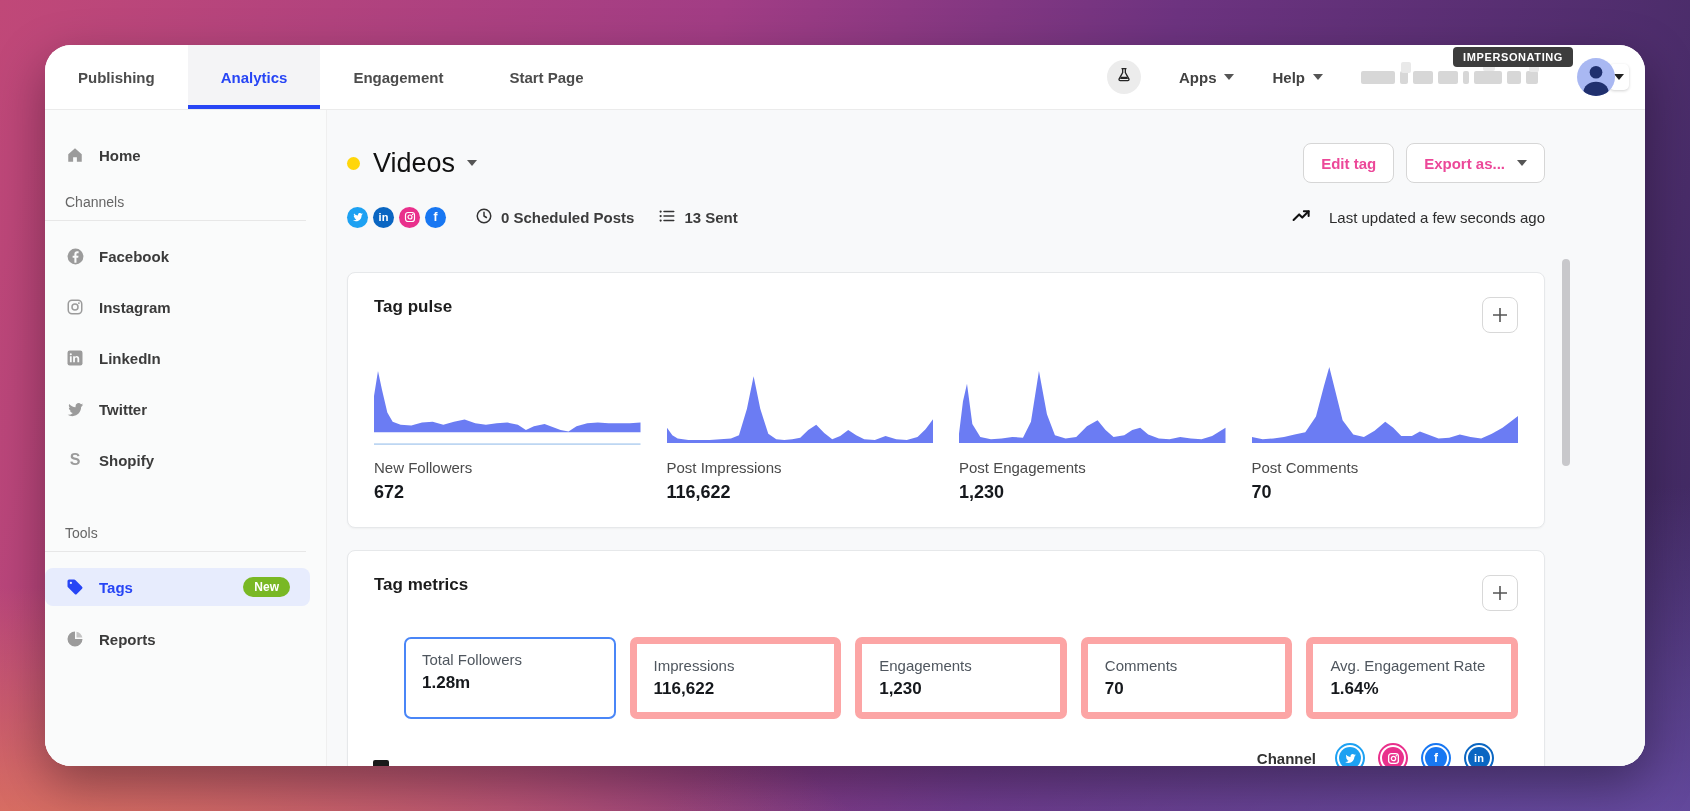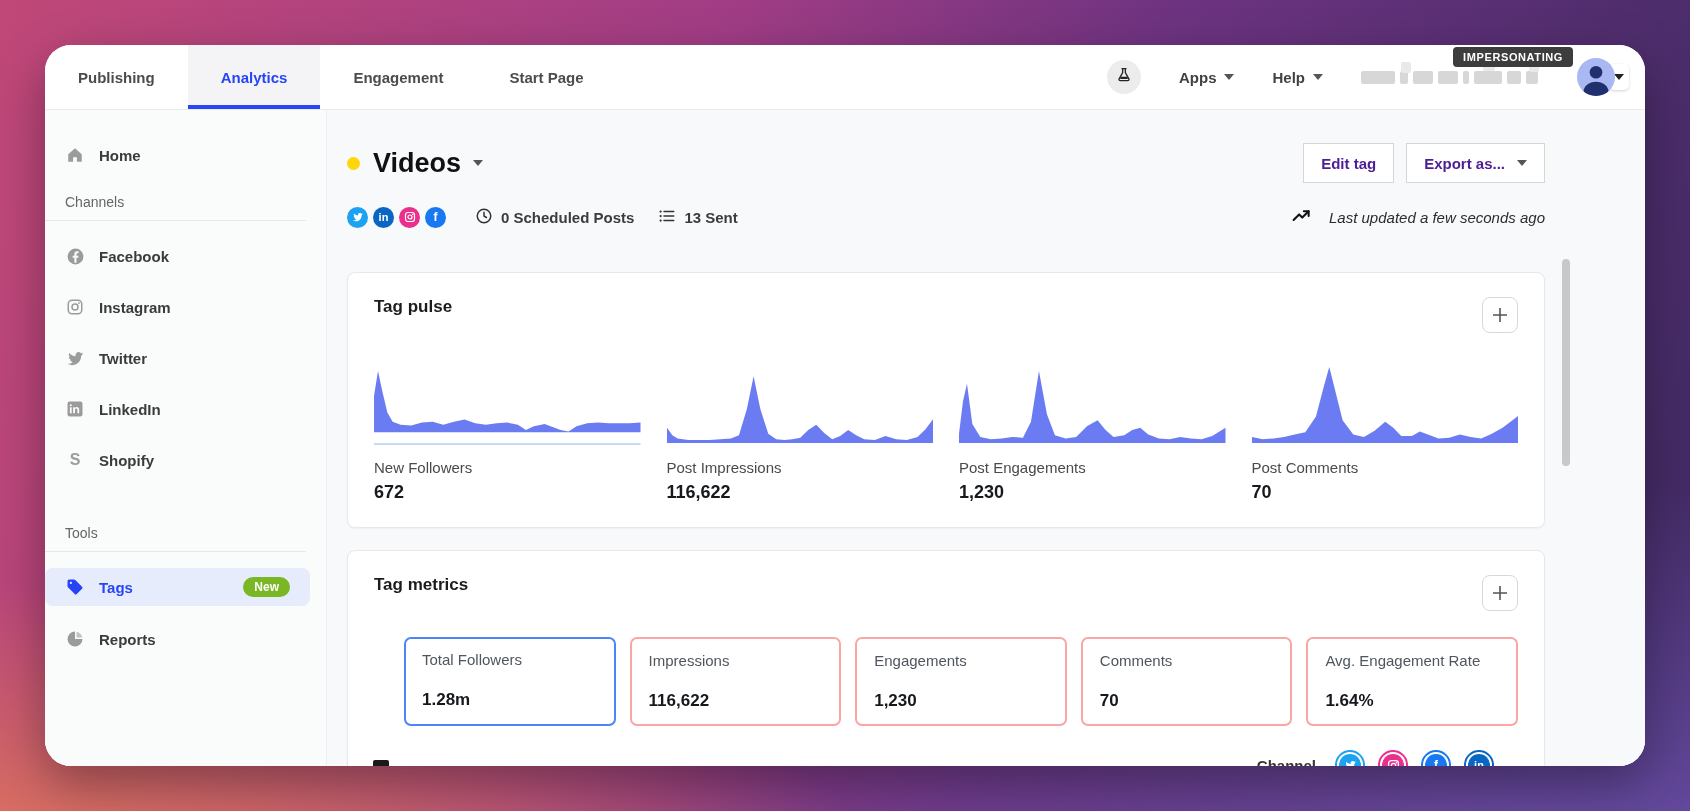--- a/index.html
+++ b/index.html
@@ -42,50 +42,50 @@
   .side-heading{font-size:14px;color:#666;padding:6px 20px 10px;border-bottom:1px solid #e7e7e7;margin:14px 20px 16px 0;padding-left:20px;}
   .side-item.tags-active{background:#e7ecfd;border-radius:8px;margin:0 16px 14px 0;padding-left:20px;color:#2745f5;}
   .new-pill{margin-left:auto;background:#79b824;color:#fff;font-size:12px;font-weight:800;padding:3px 11px;border-radius:11px;}
   .s-letter{font-weight:800;font-size:16px;color:#9b9b9b;}
 
   .main{flex:1;position:relative;overflow:hidden;padding:30px 100px 0 20px;box-sizing:border-box;background:#f8f9fa;}
 
   
   .title-row{display:flex;align-items:center;height:46px;}
   .tag-dot{width:13px;height:13px;border-radius:50%;background:#ffd60a;}
-  .page-title{font-size:27px;font-weight:700;color:#111;margin-left:13px;}
+  .page-title{font-size:27px;font-weight:400;color:#111;margin-left:13px;}
   .title-caret{margin-left:12px;}
   .spacer{flex:1;}
-  .btn{display:flex;align-items:center;gap:12px;background:#fff;border:1px solid #d6d6d6;border-radius:0;
-    height:40px;padding:0 17px;font-size:15px;font-weight:700;color:#4c1d95;cursor:pointer;box-sizing:border-box;}
+  .btn{display:flex;align-items:center;gap:12px;background:#fff;border:1px solid #d6d6d6;border-radius:8px;
+    height:40px;padding:0 17px;font-size:15px;font-weight:700;color:#ec4899;cursor:pointer;box-sizing:border-box;}
   .btn+.btn{margin-left:12px;}
   .meta-row{display:flex;align-items:center;margin-top:16px;height:30px;}
   .soc{width:21px;height:21px;border-radius:50%;display:flex;align-items:center;justify-content:center;margin-right:5px;cursor:pointer;}
   .meta-item{display:flex;align-items:center;gap:8px;font-size:15px;font-weight:700;color:#3c3c3c;margin-left:24px;}
-  .last-updated{display:flex;align-items:center;gap:18px;font-size:15px;color:#2c2c2c;font-style:italic;}
+  .last-updated{display:flex;align-items:center;gap:18px;font-size:15px;color:#2c2c2c;}
 
   
   .card{background:#fff;border:1px solid #e6e8ea;border-radius:8px;box-shadow:0 1px 2px rgba(0,0,0,.04);
     padding:24px 26px;box-sizing:border-box;}
   .card-head{display:flex;align-items:flex-start;}
   .card-title{font-size:17px;font-weight:800;color:#1c1c1c;}
   .plus-btn{margin-left:auto;width:36px;height:36px;border:1px solid #d8d8d8;border-radius:8px;background:#fff;
     display:flex;align-items:center;justify-content:center;cursor:pointer;}
   .pulse-card{margin-top:40px;}
   .charts{display:grid;grid-template-columns:repeat(4,1fr);column-gap:26px;margin-top:30px;}
   .spark{width:100%;height:82px;display:block;}
   .chart-label{font-size:15px;color:#4a4a4a;margin-top:14px;}
   .chart-value{font-size:18px;font-weight:800;color:#16191d;margin-top:6px;}
 
   .metrics-card{margin-top:22px;padding-bottom:80px;}
   .tiles{display:grid;grid-template-columns:repeat(5,1fr);column-gap:14px;margin-top:26px;padding-left:30px;}
-  .tile{border:2px solid #fca5a5;border-radius:7px;background:#fff;padding:13px 17px;box-sizing:border-box;cursor:pointer;}
+  .tile{border:7px solid #fca5a5;border-radius:7px;background:#fff;padding:13px 17px;box-sizing:border-box;cursor:pointer;}
   .tile.selected{border:2px solid #4a86f7;padding:12px 16px;}
   .tile-label{font-size:15px;color:#4f565e;}
-  .tile-value{font-size:17px;font-weight:800;color:#15181c;margin-top:22px;}
+  .tile-value{font-size:17px;font-weight:800;color:#15181c;margin-top:5px;}
   .channel-row{display:flex;align-items:center;justify-content:flex-end;gap:13px;margin-top:24px;padding-right:24px;}
   .channel-label{font-size:15px;font-weight:700;color:#333;margin-right:6px;}
   .ring{border-radius:50%;padding:2px;border:2px solid;display:flex;cursor:pointer;}
   .ring .dot{width:22px;height:22px;border-radius:50%;display:flex;align-items:center;justify-content:center;}
   .r-tw{border-color:#1da1f2}.r-tw .dot{background:#1da1f2}
   .r-ig{border-color:#e9308c}.r-ig .dot{background:#e9308c}
   .r-fb{border-color:#1877f2}.r-fb .dot{background:#1877f2}
   .r-li{border-color:#0a66c2}.r-li .dot{background:#0a66c2}
   .c-tw{background:#1da1f2}.c-li{background:#0a66c2}.c-ig{background:#e9308c}.c-fb{background:#1877f2}
   .glyph-txt{color:#fff;font-weight:800;font-size:11px;line-height:1;}
@@ -180,34 +180,34 @@
             <svg width="18" height="18" viewBox="0 0 24 24" fill="none" stroke="#9b9b9b" stroke-width="2">
                 <rect x="3" y="3" width="18" height="18" rx="5"></rect>
                 <circle cx="12" cy="12" r="4"></circle>
                 <circle cx="17.2" cy="6.8" r="1.3" fill="#9b9b9b" stroke="none"></circle>
               </svg>
           </span>
           <span>Instagram</span>
         </div>
         <div class="side-item">
           <span class="ic">
-            <svg width="19" height="19" viewBox="0 0 24 24" fill="#9b9b9b">
-                <path d="M22 5.9c-.7.3-1.5.5-2.3.6.8-.5 1.4-1.3 1.7-2.2-.8.5-1.6.8-2.5 1A3.9 3.9 0 0 0 12 8.1c0 .3 0 .6.1.9-3.2-.2-6.1-1.7-8-4.1-.3.6-.5 1.3-.5 2 0 1.4.7 2.6 1.7 3.3-.6 0-1.2-.2-1.7-.5v.1c0 1.9 1.3 3.5 3.1 3.8-.3.1-.7.1-1 .1l-.7-.1c.5 1.6 1.9 2.7 3.6 2.7A7.9 7.9 0 0 1 2 18.6 11 11 0 0 0 8 20.4c7.2 0 11.1-6 11.1-11.1v-.5c.8-.6 1.4-1.3 1.9-2.1z"></path>
-              </svg>
-          </span>
-          <span>Twitter</span>
-        </div>
-        <div class="side-item">
-          <span class="ic">
             <svg width="18" height="18" viewBox="0 0 24 24">
                 <rect x="2" y="2" width="20" height="20" rx="3" fill="#9b9b9b"></rect>
                 <path d="M7.6 9.5v8H5.2v-8Zm-1.2-1.1a1.4 1.4 0 1 1 0-2.8 1.4 1.4 0 0 1 0 2.8ZM9.5 9.5h2.3v1.1a2.9 2.9 0 0 1 2.6-1.3c1.9 0 3.2 1.2 3.2 3.7v4.5h-2.4v-4.2c0-1.1-.4-1.9-1.5-1.9-1 0-1.8.7-1.8 2v4.1H9.5Z" fill="#fafbfb"></path>
               </svg>
           </span>
           <span>LinkedIn</span>
+        </div>
+        <div class="side-item">
+          <span class="ic">
+            <svg width="19" height="19" viewBox="0 0 24 24" fill="#9b9b9b">
+                <path d="M22 5.9c-.7.3-1.5.5-2.3.6.8-.5 1.4-1.3 1.7-2.2-.8.5-1.6.8-2.5 1A3.9 3.9 0 0 0 12 8.1c0 .3 0 .6.1.9-3.2-.2-6.1-1.7-8-4.1-.3.6-.5 1.3-.5 2 0 1.4.7 2.6 1.7 3.3-.6 0-1.2-.2-1.7-.5v.1c0 1.9 1.3 3.5 3.1 3.8-.3.1-.7.1-1 .1l-.7-.1c.5 1.6 1.9 2.7 3.6 2.7A7.9 7.9 0 0 1 2 18.6 11 11 0 0 0 8 20.4c7.2 0 11.1-6 11.1-11.1v-.5c.8-.6 1.4-1.3 1.9-2.1z"></path>
+              </svg>
+          </span>
+          <span>Twitter</span>
         </div>
         <div class="side-item">
           <span class="ic">
             <span class="s-letter">S</span>
           </span>
           <span>Shopify</span>
         </div>
 
         <div class="side-heading" style="margin-top:40px">Tools</div>
 

